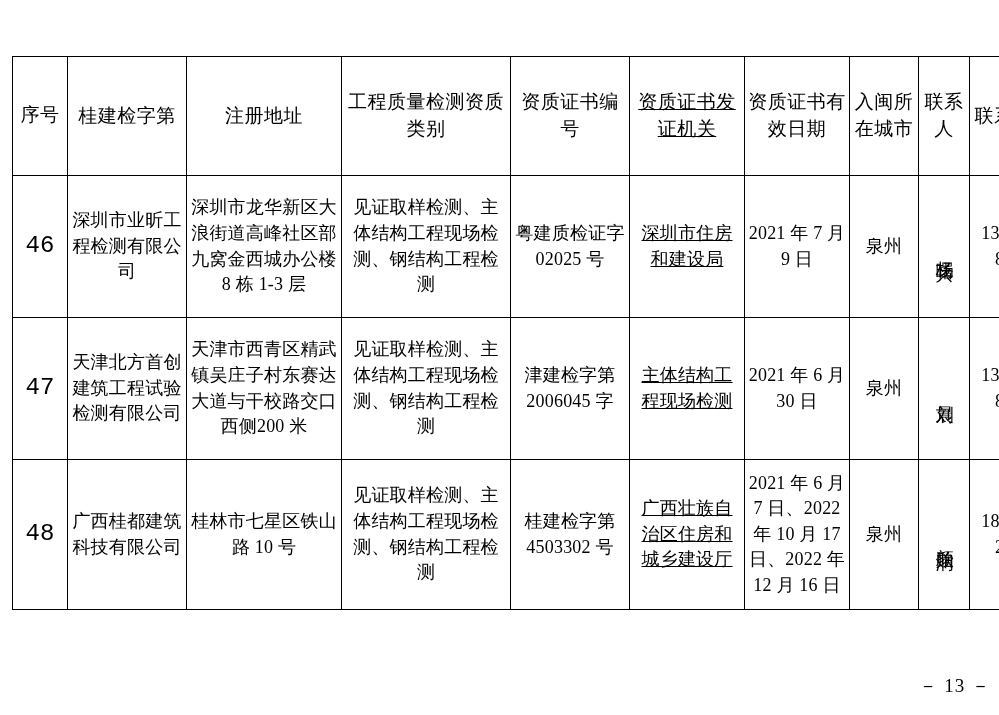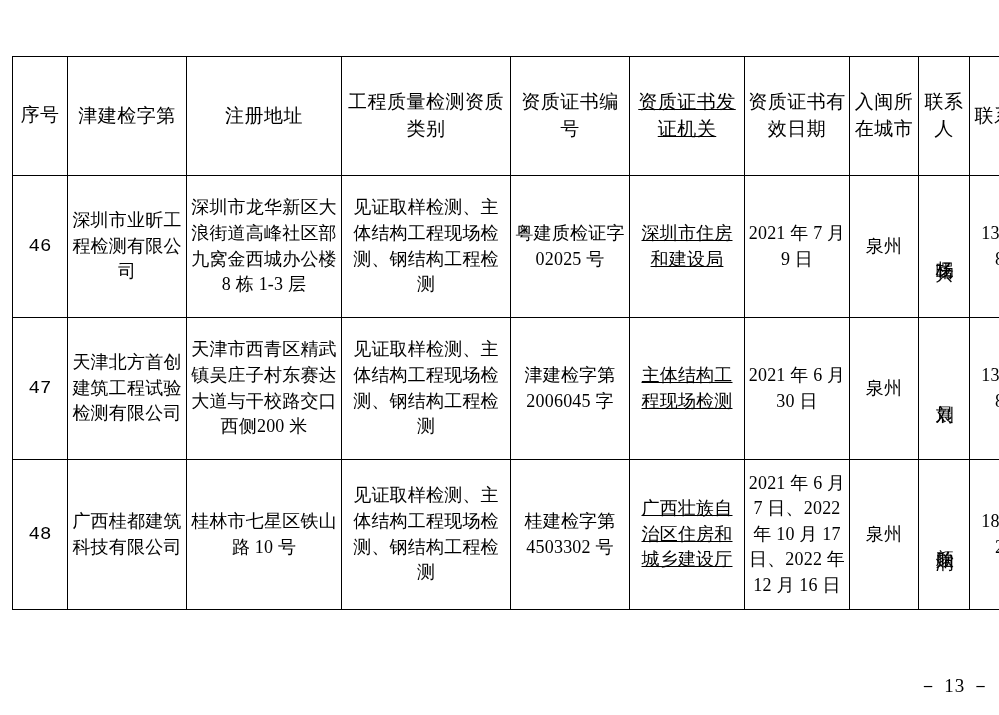--- a/index.html
+++ b/index.html
@@ -69,40 +69,40 @@
     display: block;
   }
   .vertical {
     writing-mode: vertical-rl;
     text-orientation: upright;
     display: inline-block;
     line-height: 1.2;
     letter-spacing: 2px;
   }
   td.seq-cell {
-    font-size: 19px;
+    font-size: 24px;
   }
   .footer {
     position: absolute;
     right: 8px;
     bottom: 16px;
     font-size: 19px;
     letter-spacing: 1px;
   }
 </style>
 </head>
 <body>
 
 <div class="page">
 
   <table class="doc-table">
     <thead>
       <tr>
         <th class="c-seq"><span>序号</span></th>
-        <th class="c-name"><span>津建检字第</span></th>
+        <th class="c-name"><span>桂建检字第</span></th>
         <th class="c-addr"><span>注册地址</span></th>
         <th class="c-type"><span>工程质量检测资质类别</span></th>
         <th class="c-certno"><span>资质证书编号</span></th>
         <th class="c-org"><span>资质证书发证机关</span></th>
         <th class="c-valid"><span>资质证书有效日期</span></th>
         <th class="c-city">
             <span>入闽所在城市</span>
           </th>
         <th class="c-person">
             <span>联系人</span>

